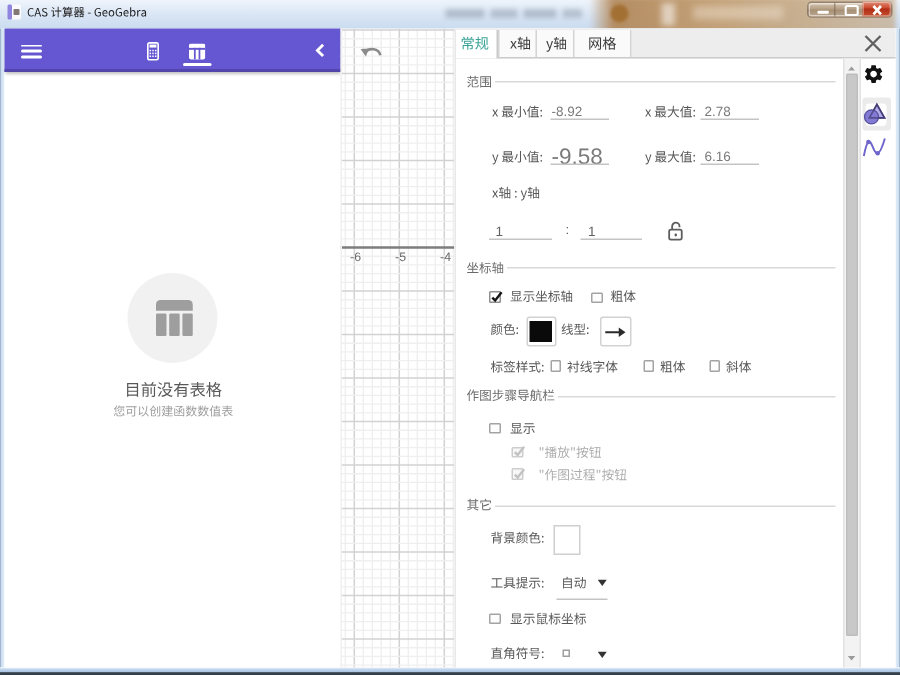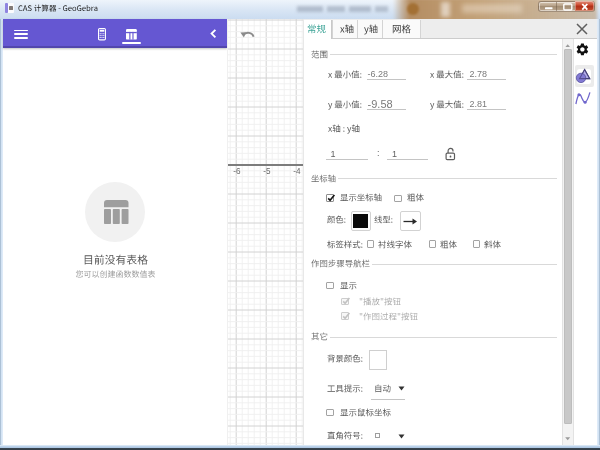--- a/index.html
+++ b/index.html
@@ -187,36 +187,36 @@
 <svg style="position:absolute;left:392.3px;top:23.8px;overflow:visible" width="19" height="12" viewBox="0 0 19.00 11.88">
     <path d="M1.84 3.27C2.27 3.79 2.74 4.41 3.16 5.02C2.80 6.03 2.30 6.89 1.63 7.52C1.79 7.61 2.07 7.82 2.19 7.92C2.76 7.31 3.23 6.55 3.60 5.65C3.90 6.10 4.16 6.52 4.34 6.87L4.81 6.40C4.58 5.99 4.25 5.48 3.87 4.94C4.13 4.15 4.33 3.29 4.48 2.36L3.83 2.28C3.72 2.99 3.58 3.67 3.40 4.29C3.03 3.80 2.65 3.31 2.28 2.87ZM4.59 3.28C5.03 3.80 5.48 4.42 5.89 5.04C5.51 6.08 5.00 6.95 4.29 7.60C4.46 7.69 4.73 7.89 4.85 8.00C5.46 7.38 5.94 6.61 6.31 5.70C6.64 6.23 6.92 6.74 7.10 7.15L7.59 6.74C7.37 6.23 7.01 5.60 6.58 4.96C6.84 4.18 7.03 3.32 7.17 2.38L6.53 2.30C6.42 3.00 6.29 3.67 6.12 4.29C5.78 3.81 5.42 3.33 5.05 2.91ZM0.84 0.95V9.10H1.56V1.63H7.98V8.17C7.98 8.34 7.91 8.39 7.73 8.40C7.55 8.41 6.93 8.42 6.30 8.39C6.40 8.58 6.53 8.90 6.57 9.09C7.43 9.10 7.95 9.08 8.26 8.97C8.57 8.85 8.69 8.63 8.69 8.17V0.95Z M14.96 2.02H17.04C16.76 2.62 16.37 3.17 15.91 3.65C15.46 3.18 15.11 2.69 14.85 2.20ZM11.42 0.38V2.41H9.99V3.09H11.33C11.04 4.40 10.40 5.89 9.77 6.70C9.89 6.86 10.07 7.13 10.14 7.32C10.61 6.70 11.07 5.66 11.42 4.59V9.11H12.09V4.32C12.39 4.74 12.72 5.25 12.87 5.52L13.30 4.98C13.13 4.73 12.35 3.79 12.09 3.51V3.09H13.18L12.95 3.28C13.11 3.39 13.39 3.64 13.51 3.76C13.83 3.48 14.16 3.13 14.45 2.75C14.71 3.20 15.04 3.66 15.45 4.08C14.64 4.78 13.69 5.29 12.74 5.60C12.88 5.74 13.06 6.00 13.15 6.17C13.39 6.08 13.64 5.98 13.89 5.87V9.13H14.55V8.71H17.20V9.09H17.90V5.79L18.34 5.97C18.44 5.79 18.64 5.51 18.78 5.37C17.84 5.08 17.04 4.64 16.40 4.09C17.06 3.40 17.60 2.56 17.95 1.59L17.50 1.38L17.37 1.41H15.31C15.47 1.13 15.60 0.85 15.71 0.55L15.03 0.37C14.66 1.34 14.04 2.27 13.33 2.94V2.41H12.09V0.38ZM14.55 8.08V6.25H17.20V8.08ZM14.35 5.63C14.91 5.34 15.44 4.98 15.92 4.55C16.39 4.96 16.93 5.33 17.55 5.63Z" fill="#3c3c3c"></path>
   </svg>
 <svg style="position:absolute;left:310.6px;top:50.0px;overflow:visible" width="17" height="11" viewBox="0 0 16.90 10.56">
     <path d="M0.63 7.56 1.07 8.09C1.70 7.44 2.44 6.62 3.03 5.91L2.68 5.42C2.02 6.20 1.18 7.06 0.63 7.56ZM0.98 2.97C1.48 3.25 2.18 3.68 2.53 3.93L2.89 3.45C2.53 3.21 1.83 2.82 1.34 2.56ZM0.47 4.58C1.00 4.82 1.71 5.19 2.06 5.42L2.42 4.93C2.04 4.71 1.33 4.37 0.82 4.15ZM3.46 2.86V6.89C3.46 7.76 3.77 7.97 4.77 7.97C4.99 7.97 6.65 7.97 6.89 7.97C7.80 7.97 8.01 7.62 8.11 6.46C7.93 6.42 7.66 6.31 7.50 6.21C7.44 7.17 7.36 7.36 6.85 7.36C6.50 7.36 5.08 7.36 4.80 7.36C4.22 7.36 4.12 7.28 4.12 6.89V3.46H6.73V5.00C6.73 5.11 6.69 5.15 6.53 5.15C6.38 5.16 5.86 5.16 5.26 5.15C5.37 5.32 5.48 5.57 5.51 5.75C6.23 5.75 6.70 5.74 6.99 5.64C7.28 5.54 7.36 5.36 7.36 5.00V2.86ZM5.39 0.34V1.07H3.03V0.34H2.39V1.07H0.49V1.66H2.39V2.48H3.03V1.66H5.39V2.48H6.04V1.66H7.98V1.07H6.04V0.34Z M10.33 2.15V2.69H12.32V3.38H10.69V3.90H12.32V4.62H10.21V5.16H12.32V6.90H12.92V5.16H14.48C14.42 5.64 14.36 5.85 14.28 5.93C14.23 5.99 14.16 5.99 14.05 5.99C13.94 5.99 13.67 5.99 13.37 5.96C13.44 6.10 13.50 6.31 13.51 6.46C13.83 6.48 14.15 6.47 14.31 6.46C14.50 6.46 14.62 6.41 14.74 6.30C14.91 6.13 14.99 5.73 15.07 4.86C15.09 4.77 15.10 4.62 15.10 4.62H12.92V3.90H14.69V3.38H12.92V2.69H15.02V2.15H12.92V1.48H12.32V2.15ZM9.14 0.68V8.10H9.74V7.69H15.60V8.10H16.22V0.68ZM9.74 7.15V1.24H15.60V7.15Z" fill="#6a6a6a"></path>
   </svg>
 <div style="position:absolute;left:330.0px;top:54.0px;width:227.0px;height:1px;background:#d9d9d9"></div>
 <svg style="position:absolute;left:327.5px;top:70.1px;overflow:visible" width="34" height="11" viewBox="0 0 33.80 10.56">
     <path d="M0.13 7.44H0.94L1.55 6.36C1.72 6.08 1.86 5.81 2.02 5.54H2.06C2.24 5.81 2.41 6.08 2.56 6.36L3.24 7.44H4.08L2.57 5.12L3.96 2.85H3.16L2.59 3.85C2.45 4.12 2.32 4.36 2.19 4.62H2.15C1.99 4.36 1.83 4.12 1.70 3.85L1.08 2.85H0.25L1.64 5.04Z M8.20 2.07H12.46V2.67H8.20ZM8.20 1.06H12.46V1.65H8.20ZM7.59 0.61V3.12H13.10V0.61ZM9.45 4.12V4.69H7.91V4.12ZM6.50 7.07 6.56 7.64 9.45 7.29V8.11H10.06V7.22L10.51 7.16V6.64L10.06 6.69V4.12H14.12V3.59H6.51V4.12H7.33V7.00ZM10.39 4.65V5.17H10.89L10.72 5.22C10.98 5.84 11.32 6.39 11.77 6.84C11.31 7.19 10.78 7.45 10.25 7.62C10.36 7.73 10.51 7.95 10.57 8.09C11.14 7.88 11.69 7.60 12.18 7.22C12.66 7.60 13.22 7.90 13.87 8.09C13.95 7.93 14.11 7.71 14.25 7.59C13.63 7.44 13.08 7.17 12.62 6.84C13.17 6.30 13.61 5.62 13.87 4.78L13.51 4.62L13.39 4.65ZM11.28 5.17H13.13C12.91 5.67 12.58 6.11 12.19 6.48C11.80 6.11 11.50 5.67 11.28 5.17ZM9.45 5.16V5.76H7.91V5.16ZM9.45 6.24V6.76L7.91 6.94V6.24Z M18.47 0.46V7.23C18.47 7.40 18.40 7.45 18.24 7.46C18.06 7.47 17.45 7.48 16.83 7.45C16.93 7.63 17.05 7.93 17.09 8.11C17.89 8.12 18.41 8.10 18.73 7.99C19.03 7.89 19.16 7.70 19.16 7.23V0.46ZM20.51 2.61C21.23 3.83 21.92 5.41 22.11 6.41L22.80 6.13C22.58 5.12 21.86 3.57 21.12 2.38ZM16.26 2.44C16.05 3.57 15.57 5.04 14.82 5.93C15.00 6.01 15.28 6.16 15.42 6.27C16.19 5.33 16.69 3.80 16.97 2.56Z M28.06 0.34C28.04 0.59 27.99 0.90 27.95 1.20H25.78V1.77H27.85C27.80 2.05 27.75 2.32 27.69 2.55H26.23V7.32H25.42V7.87H31.10V7.32H30.34V2.55H28.27C28.33 2.32 28.40 2.05 28.46 1.77H30.84V1.20H28.59L28.74 0.38ZM26.80 7.32V6.62H29.75V7.32ZM26.80 4.23H29.75V4.96H26.80ZM26.80 3.76V3.05H29.75V3.76ZM26.80 5.42H29.75V6.15H26.80ZM25.23 0.35C24.78 1.63 24.05 2.89 23.27 3.72C23.38 3.87 23.56 4.20 23.63 4.34C23.87 4.07 24.12 3.76 24.34 3.42V8.11H24.94V2.46C25.27 1.85 25.57 1.19 25.81 0.53Z M32.63 4.14C32.93 4.14 33.18 3.90 33.18 3.55C33.18 3.20 32.93 2.96 32.63 2.96C32.31 2.96 32.07 3.20 32.07 3.55C32.07 3.90 32.31 4.14 32.63 4.14ZM32.63 7.55C32.93 7.55 33.18 7.31 33.18 6.96C33.18 6.61 32.93 6.37 32.63 6.37C32.31 6.37 32.07 6.61 32.07 6.96C32.07 7.31 32.31 7.55 32.63 7.55Z" fill="#575757"></path>
   </svg>
-<div class="ab" style="left:367.6px;top:68.8px;font-size:9px;color:#7a7a7a;line-height:11px">-6.28</div>
+<div class="ab" style="left:367.6px;top:68.8px;font-size:9px;color:#7a7a7a;line-height:11px">-8.92</div>
 <div style="position:absolute;left:366.5px;top:78.8px;width:39.80000000000001px;height:1px;background:#c4c4c4"></div>
 <svg style="position:absolute;left:430.0px;top:70.1px;overflow:visible" width="34" height="11" viewBox="0 0 33.80 10.56">
     <path d="M0.13 7.44H0.94L1.55 6.36C1.72 6.08 1.86 5.81 2.02 5.54H2.06C2.24 5.81 2.41 6.08 2.56 6.36L3.24 7.44H4.08L2.57 5.12L3.96 2.85H3.16L2.59 3.85C2.45 4.12 2.32 4.36 2.19 4.62H2.15C1.99 4.36 1.83 4.12 1.70 3.85L1.08 2.85H0.25L1.64 5.04Z M8.20 2.07H12.46V2.67H8.20ZM8.20 1.06H12.46V1.65H8.20ZM7.59 0.61V3.12H13.10V0.61ZM9.45 4.12V4.69H7.91V4.12ZM6.50 7.07 6.56 7.64 9.45 7.29V8.11H10.06V7.22L10.51 7.16V6.64L10.06 6.69V4.12H14.12V3.59H6.51V4.12H7.33V7.00ZM10.39 4.65V5.17H10.89L10.72 5.22C10.98 5.84 11.32 6.39 11.77 6.84C11.31 7.19 10.78 7.45 10.25 7.62C10.36 7.73 10.51 7.95 10.57 8.09C11.14 7.88 11.69 7.60 12.18 7.22C12.66 7.60 13.22 7.90 13.87 8.09C13.95 7.93 14.11 7.71 14.25 7.59C13.63 7.44 13.08 7.17 12.62 6.84C13.17 6.30 13.61 5.62 13.87 4.78L13.51 4.62L13.39 4.65ZM11.28 5.17H13.13C12.91 5.67 12.58 6.11 12.19 6.48C11.80 6.11 11.50 5.67 11.28 5.17ZM9.45 5.16V5.76H7.91V5.16ZM9.45 6.24V6.76L7.91 6.94V6.24Z M18.45 0.35C18.44 1.01 18.45 1.87 18.32 2.76H15.07V3.41H18.21C17.87 5.02 17.03 6.66 14.91 7.57C15.09 7.71 15.29 7.93 15.40 8.10C17.46 7.15 18.37 5.53 18.78 3.90C19.44 5.82 20.53 7.32 22.17 8.10C22.28 7.91 22.49 7.65 22.65 7.50C21.01 6.82 19.90 5.28 19.31 3.41H22.51V2.76H19.00C19.11 1.88 19.12 1.03 19.13 0.35Z M28.06 0.34C28.04 0.59 27.99 0.90 27.95 1.20H25.78V1.77H27.85C27.80 2.05 27.75 2.32 27.69 2.55H26.23V7.32H25.42V7.87H31.10V7.32H30.34V2.55H28.27C28.33 2.32 28.40 2.05 28.46 1.77H30.84V1.20H28.59L28.74 0.38ZM26.80 7.32V6.62H29.75V7.32ZM26.80 4.23H29.75V4.96H26.80ZM26.80 3.76V3.05H29.75V3.76ZM26.80 5.42H29.75V6.15H26.80ZM25.23 0.35C24.78 1.63 24.05 2.89 23.27 3.72C23.38 3.87 23.56 4.20 23.63 4.34C23.87 4.07 24.12 3.76 24.34 3.42V8.11H24.94V2.46C25.27 1.85 25.57 1.19 25.81 0.53Z M32.63 4.14C32.93 4.14 33.18 3.90 33.18 3.55C33.18 3.20 32.93 2.96 32.63 2.96C32.31 2.96 32.07 3.20 32.07 3.55C32.07 3.90 32.31 4.14 32.63 4.14ZM32.63 7.55C32.93 7.55 33.18 7.31 33.18 6.96C33.18 6.61 32.93 6.37 32.63 6.37C32.31 6.37 32.07 6.61 32.07 6.96C32.07 7.31 32.31 7.55 32.63 7.55Z" fill="#575757"></path>
   </svg>
 <div class="ab" style="left:469.6px;top:68.8px;font-size:9px;color:#7a7a7a;line-height:11px">2.78</div>
 <div style="position:absolute;left:466.5px;top:78.8px;width:39.80000000000001px;height:1px;background:#c4c4c4"></div>
 <svg style="position:absolute;left:327.5px;top:100.0px;overflow:visible" width="34" height="11" viewBox="0 0 33.99 10.56">
     <path d="M0.85 9.41C1.77 9.41 2.25 8.72 2.57 7.82L4.29 2.85H3.54L2.71 5.39C2.59 5.81 2.46 6.27 2.34 6.69H2.30C2.14 6.26 1.99 5.80 1.84 5.39L0.91 2.85H0.11L1.95 7.44L1.85 7.79C1.66 8.36 1.34 8.78 0.82 8.78C0.69 8.78 0.56 8.74 0.46 8.70L0.31 9.32C0.46 9.38 0.64 9.41 0.85 9.41Z M8.39 2.07H12.66V2.67H8.39ZM8.39 1.06H12.66V1.65H8.39ZM7.78 0.61V3.12H13.29V0.61ZM9.64 4.12V4.69H8.10V4.12ZM6.69 7.07 6.75 7.64 9.64 7.29V8.11H10.25V7.22L10.71 7.16V6.64L10.25 6.69V4.12H14.31V3.59H6.71V4.12H7.52V7.00ZM10.58 4.65V5.17H11.09L10.92 5.22C11.17 5.84 11.52 6.39 11.97 6.84C11.50 7.19 10.98 7.45 10.44 7.62C10.55 7.73 10.71 7.95 10.77 8.09C11.33 7.88 11.89 7.60 12.38 7.22C12.85 7.60 13.42 7.90 14.06 8.09C14.15 7.93 14.31 7.71 14.44 7.59C13.82 7.44 13.27 7.17 12.81 6.84C13.37 6.30 13.81 5.62 14.07 4.78L13.71 4.62L13.59 4.65ZM11.48 5.17H13.33C13.11 5.67 12.78 6.11 12.39 6.48C12.00 6.11 11.69 5.67 11.48 5.17ZM9.64 5.16V5.76H8.10V5.16ZM9.64 6.24V6.76L8.10 6.94V6.24Z M18.67 0.46V7.23C18.67 7.40 18.60 7.45 18.43 7.46C18.25 7.47 17.64 7.48 17.03 7.45C17.13 7.63 17.25 7.93 17.29 8.11C18.08 8.12 18.61 8.10 18.92 7.99C19.22 7.89 19.35 7.70 19.35 7.23V0.46ZM20.70 2.61C21.43 3.83 22.11 5.41 22.31 6.41L22.99 6.13C22.77 5.12 22.05 3.57 21.31 2.38ZM16.45 2.44C16.24 3.57 15.77 5.04 15.02 5.93C15.19 6.01 15.47 6.16 15.62 6.27C16.38 5.33 16.88 3.80 17.16 2.56Z M28.26 0.34C28.23 0.59 28.19 0.90 28.15 1.20H25.98V1.77H28.05C27.99 2.05 27.94 2.32 27.88 2.55H26.42V7.32H25.61V7.87H31.29V7.32H30.54V2.55H28.46C28.53 2.32 28.59 2.05 28.65 1.77H31.04V1.20H28.78L28.93 0.38ZM27.00 7.32V6.62H29.95V7.32ZM27.00 4.23H29.95V4.96H27.00ZM27.00 3.76V3.05H29.95V3.76ZM27.00 5.42H29.95V6.15H27.00ZM25.43 0.35C24.98 1.63 24.24 2.89 23.47 3.72C23.58 3.87 23.75 4.20 23.82 4.34C24.07 4.07 24.31 3.76 24.54 3.42V8.11H25.13V2.46C25.47 1.85 25.76 1.19 26.01 0.53Z M32.82 4.14C33.12 4.14 33.38 3.90 33.38 3.55C33.38 3.20 33.12 2.96 32.82 2.96C32.51 2.96 32.26 3.20 32.26 3.55C32.26 3.90 32.51 4.14 32.82 4.14ZM32.82 7.55C33.12 7.55 33.38 7.31 33.38 6.96C33.38 6.61 33.12 6.37 32.82 6.37C32.51 6.37 32.26 6.61 32.26 6.96C32.26 7.31 32.51 7.55 32.82 7.55Z" fill="#575757"></path>
   </svg>
-<div class="ab" style="left:367.6px;top:98.8px;font-size:11px;color:#7a7a7a;line-height:11px">-9.58</div>
+<div class="ab" style="left:367.6px;top:98.8px;font-size:15px;color:#7a7a7a;line-height:11px">-9.58</div>
 <div style="position:absolute;left:366.5px;top:108.8px;width:39.80000000000001px;height:1px;background:#c4c4c4"></div>
 <svg style="position:absolute;left:430.0px;top:100.0px;overflow:visible" width="34" height="11" viewBox="0 0 33.99 10.56">
     <path d="M0.85 9.41C1.77 9.41 2.25 8.72 2.57 7.82L4.29 2.85H3.54L2.71 5.39C2.59 5.81 2.46 6.27 2.34 6.69H2.30C2.14 6.26 1.99 5.80 1.84 5.39L0.91 2.85H0.11L1.95 7.44L1.85 7.79C1.66 8.36 1.34 8.78 0.82 8.78C0.69 8.78 0.56 8.74 0.46 8.70L0.31 9.32C0.46 9.38 0.64 9.41 0.85 9.41Z M8.39 2.07H12.66V2.67H8.39ZM8.39 1.06H12.66V1.65H8.39ZM7.78 0.61V3.12H13.29V0.61ZM9.64 4.12V4.69H8.10V4.12ZM6.69 7.07 6.75 7.64 9.64 7.29V8.11H10.25V7.22L10.71 7.16V6.64L10.25 6.69V4.12H14.31V3.59H6.71V4.12H7.52V7.00ZM10.58 4.65V5.17H11.09L10.92 5.22C11.17 5.84 11.52 6.39 11.97 6.84C11.50 7.19 10.98 7.45 10.44 7.62C10.55 7.73 10.71 7.95 10.77 8.09C11.33 7.88 11.89 7.60 12.38 7.22C12.85 7.60 13.42 7.90 14.06 8.09C14.15 7.93 14.31 7.71 14.44 7.59C13.82 7.44 13.27 7.17 12.81 6.84C13.37 6.30 13.81 5.62 14.07 4.78L13.71 4.62L13.59 4.65ZM11.48 5.17H13.33C13.11 5.67 12.78 6.11 12.39 6.48C12.00 6.11 11.69 5.67 11.48 5.17ZM9.64 5.16V5.76H8.10V5.16ZM9.64 6.24V6.76L8.10 6.94V6.24Z M18.64 0.35C18.63 1.01 18.64 1.87 18.51 2.76H15.27V3.41H18.40C18.07 5.02 17.22 6.66 15.11 7.57C15.29 7.71 15.49 7.93 15.59 8.10C17.65 7.15 18.56 5.53 18.98 3.90C19.64 5.82 20.73 7.32 22.37 8.10C22.48 7.91 22.68 7.65 22.84 7.50C21.20 6.82 20.09 5.28 19.50 3.41H22.71V2.76H19.19C19.31 1.88 19.32 1.03 19.33 0.35Z M28.26 0.34C28.23 0.59 28.19 0.90 28.15 1.20H25.98V1.77H28.05C27.99 2.05 27.94 2.32 27.88 2.55H26.42V7.32H25.61V7.87H31.29V7.32H30.54V2.55H28.46C28.53 2.32 28.59 2.05 28.65 1.77H31.04V1.20H28.78L28.93 0.38ZM27.00 7.32V6.62H29.95V7.32ZM27.00 4.23H29.95V4.96H27.00ZM27.00 3.76V3.05H29.95V3.76ZM27.00 5.42H29.95V6.15H27.00ZM25.43 0.35C24.98 1.63 24.24 2.89 23.47 3.72C23.58 3.87 23.75 4.20 23.82 4.34C24.07 4.07 24.31 3.76 24.54 3.42V8.11H25.13V2.46C25.47 1.85 25.76 1.19 26.01 0.53Z M32.82 4.14C33.12 4.14 33.38 3.90 33.38 3.55C33.38 3.20 33.12 2.96 32.82 2.96C32.51 2.96 32.26 3.20 32.26 3.55C32.26 3.90 32.51 4.14 32.82 4.14ZM32.82 7.55C33.12 7.55 33.38 7.31 33.38 6.96C33.38 6.61 33.12 6.37 32.82 6.37C32.51 6.37 32.26 6.61 32.26 6.96C32.26 7.31 32.51 7.55 32.82 7.55Z" fill="#575757"></path>
   </svg>
-<div class="ab" style="left:469.6px;top:98.8px;font-size:9px;color:#7a7a7a;line-height:11px">2.81</div>
+<div class="ab" style="left:469.6px;top:98.8px;font-size:9px;color:#7a7a7a;line-height:11px">6.16</div>
 <div style="position:absolute;left:466.5px;top:108.8px;width:39.80000000000001px;height:1px;background:#c4c4c4"></div>
 <svg style="position:absolute;left:327.5px;top:124.3px;overflow:visible" width="32" height="11" viewBox="0 0 31.65 10.56">
     <path d="M0.13 7.44H0.94L1.55 6.36C1.72 6.08 1.86 5.81 2.02 5.54H2.06C2.24 5.81 2.41 6.08 2.56 6.36L3.24 7.44H4.08L2.57 5.12L3.96 2.85H3.16L2.59 3.85C2.45 4.12 2.32 4.36 2.19 4.62H2.15C1.99 4.36 1.83 4.12 1.70 3.85L1.08 2.85H0.25L1.64 5.04Z M8.70 5.10H9.81V7.06H8.70ZM8.70 4.53V2.71H9.81V4.53ZM11.48 5.10V7.06H10.39V5.10ZM11.48 4.53H10.39V2.71H11.48ZM9.79 0.35V2.14H8.12V8.11H8.70V7.64H11.48V8.06H12.07V2.14H10.42V0.35ZM4.92 4.63C4.99 4.56 5.25 4.51 5.54 4.51H6.36V5.72L4.58 6.02L4.72 6.64L6.36 6.32V8.07H6.93V6.20L7.82 6.02L7.78 5.47L6.93 5.62V4.51H7.74V3.94H6.93V2.63H6.36V3.94H5.48C5.73 3.35 5.97 2.64 6.18 1.91H7.73V1.32H6.33C6.40 1.03 6.46 0.74 6.51 0.46L5.90 0.34C5.86 0.66 5.79 1.00 5.72 1.32H4.65V1.91H5.58C5.40 2.60 5.21 3.18 5.13 3.39C4.99 3.76 4.87 4.03 4.72 4.07C4.79 4.22 4.89 4.51 4.92 4.63Z M15.73 4.14C16.03 4.14 16.28 3.90 16.28 3.55C16.28 3.20 16.03 2.96 15.73 2.96C15.41 2.96 15.17 3.20 15.17 3.55C15.17 3.90 15.41 4.14 15.73 4.14ZM15.73 7.55C16.03 7.55 16.28 7.31 16.28 6.96C16.28 6.61 16.03 6.37 15.73 6.37C15.41 6.37 15.17 6.61 15.17 6.96C15.17 7.31 15.41 7.55 15.73 7.55Z M19.65 9.41C20.56 9.41 21.04 8.72 21.36 7.82L23.09 2.85H22.33L21.51 5.39C21.39 5.81 21.25 6.27 21.13 6.69H21.09C20.93 6.26 20.78 5.80 20.63 5.39L19.71 2.85H18.90L20.74 7.44L20.64 7.79C20.45 8.36 20.13 8.78 19.61 8.78C19.49 8.78 19.35 8.74 19.26 8.70L19.11 9.32C19.25 9.38 19.43 9.41 19.65 9.41Z M27.68 5.10H28.80V7.06H27.68ZM27.68 4.53V2.71H28.80V4.53ZM30.46 5.10V7.06H29.38V5.10ZM30.46 4.53H29.38V2.71H30.46ZM28.77 0.35V2.14H27.11V8.11H27.68V7.64H30.46V8.06H31.05V2.14H29.41V0.35ZM23.91 4.63C23.98 4.56 24.23 4.51 24.53 4.51H25.35V5.72L23.57 6.02L23.70 6.64L25.35 6.32V8.07H25.92V6.20L26.80 6.02L26.77 5.47L25.92 5.62V4.51H26.73V3.94H25.92V2.63H25.35V3.94H24.47C24.72 3.35 24.96 2.64 25.16 1.91H26.72V1.32H25.32C25.38 1.03 25.45 0.74 25.50 0.46L24.89 0.34C24.84 0.66 24.78 1.00 24.71 1.32H23.63V1.91H24.56C24.39 2.60 24.20 3.18 24.12 3.39C23.97 3.76 23.85 4.03 23.71 4.07C23.78 4.22 23.88 4.51 23.91 4.63Z" fill="#575757"></path>
   </svg>
 <div class="ab" style="left:330.4px;top:148.7px;font-size:9px;color:#616161;line-height:11px">1</div>
 <div style="position:absolute;left:325.8px;top:159.2px;width:42.0px;height:1px;background:#c4c4c4"></div>
 <div class="ab" style="left:377px;top:148.1px;font-size:9px;color:#616161;line-height:11px">:</div>
 <div class="ab" style="left:392px;top:148.7px;font-size:9px;color:#616161;line-height:11px">1</div>
 <div style="position:absolute;left:387.2px;top:159.2px;width:41.30000000000001px;height:1px;background:#c4c4c4"></div>
 <svg class="ab" style="left:444.8px;top:147px" width="11" height="14" viewBox="0 0 11 14">

